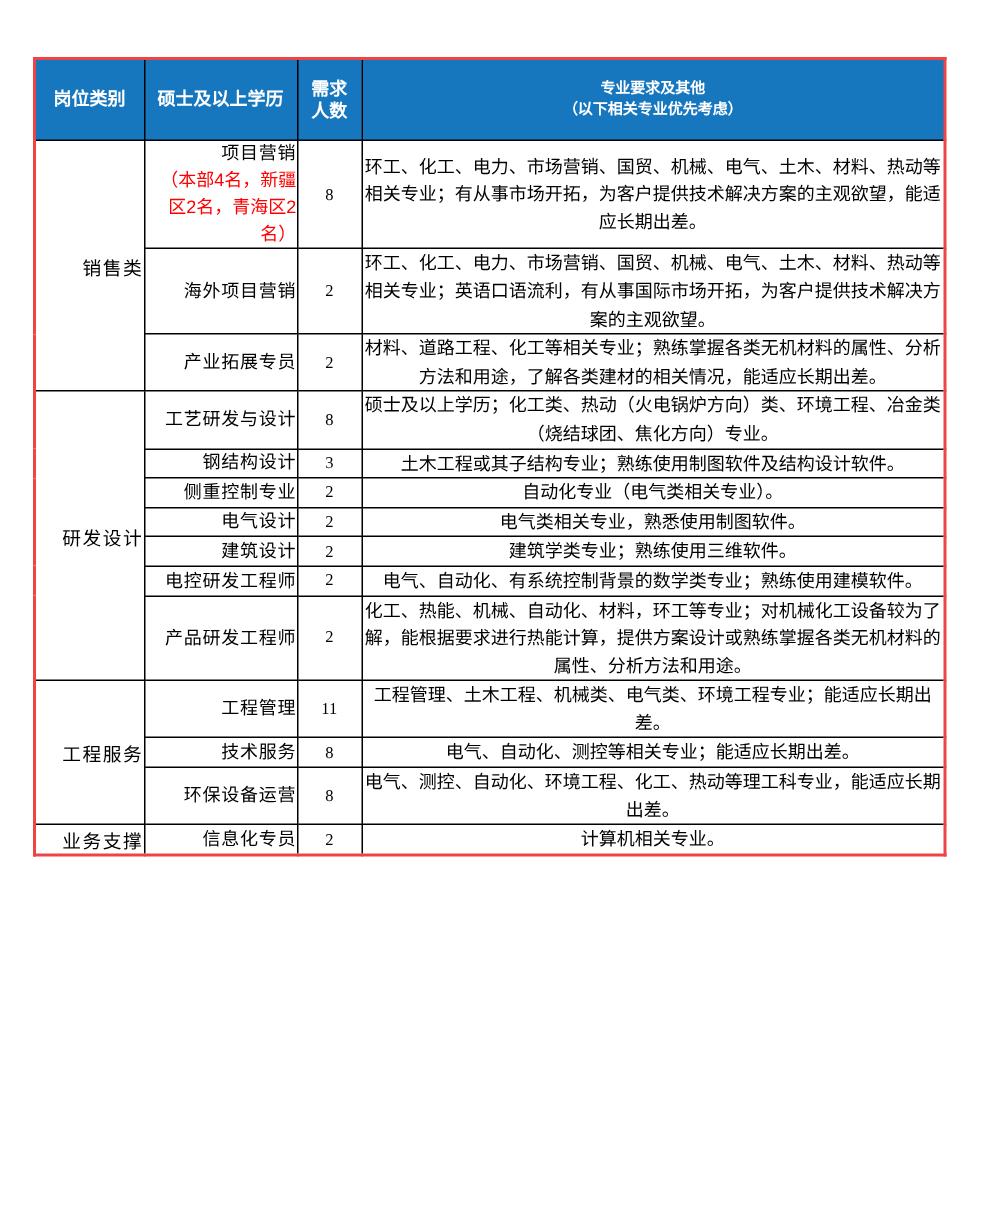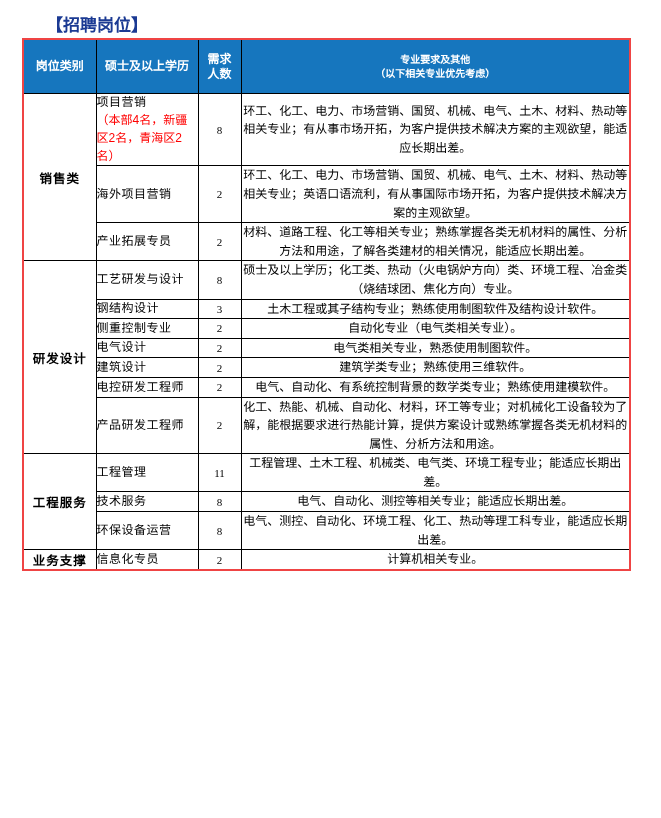--- a/index.html
+++ b/index.html
@@ -66,27 +66,27 @@
   }
   thead th.th-count {
     font-size: 12px;
     line-height: 1.25;
   }
   thead th.th-req {
     font-size: 10px;
   }
 
   td.cat-cell {
-    text-align: center;
-    font-weight: bold;
+    text-align: right;
+    font-weight: normal;
     font-size: 12.5px;
     letter-spacing: 1px;
   }
   td.name-cell {
-    text-align: left;
+    text-align: right;
     font-size: 12px;
     line-height: 1.45;
     padding: 4px 3px;
     letter-spacing: 0.5px;
   }
   td.name-cell .sub-red {
     display: block;
     color: #FF0000;
     font-weight: normal;
     font-size: 12px;
@@ -104,21 +104,20 @@
     line-height: 1.55;
     padding: 6px 7px 6px 8px;
     letter-spacing: 0px;
   }
 </style>
 </head>
 <body>
 
 <div class="page">
 
-  <div class="page-title">【招聘岗位】</div>
 
   <div class="table-wrap">
     <table class="jobs">
       <colgroup>
         <col class="c-cat">
         <col class="c-name">
         <col class="c-count">
         <col class="c-req">
       </colgroup>
       <thead>

